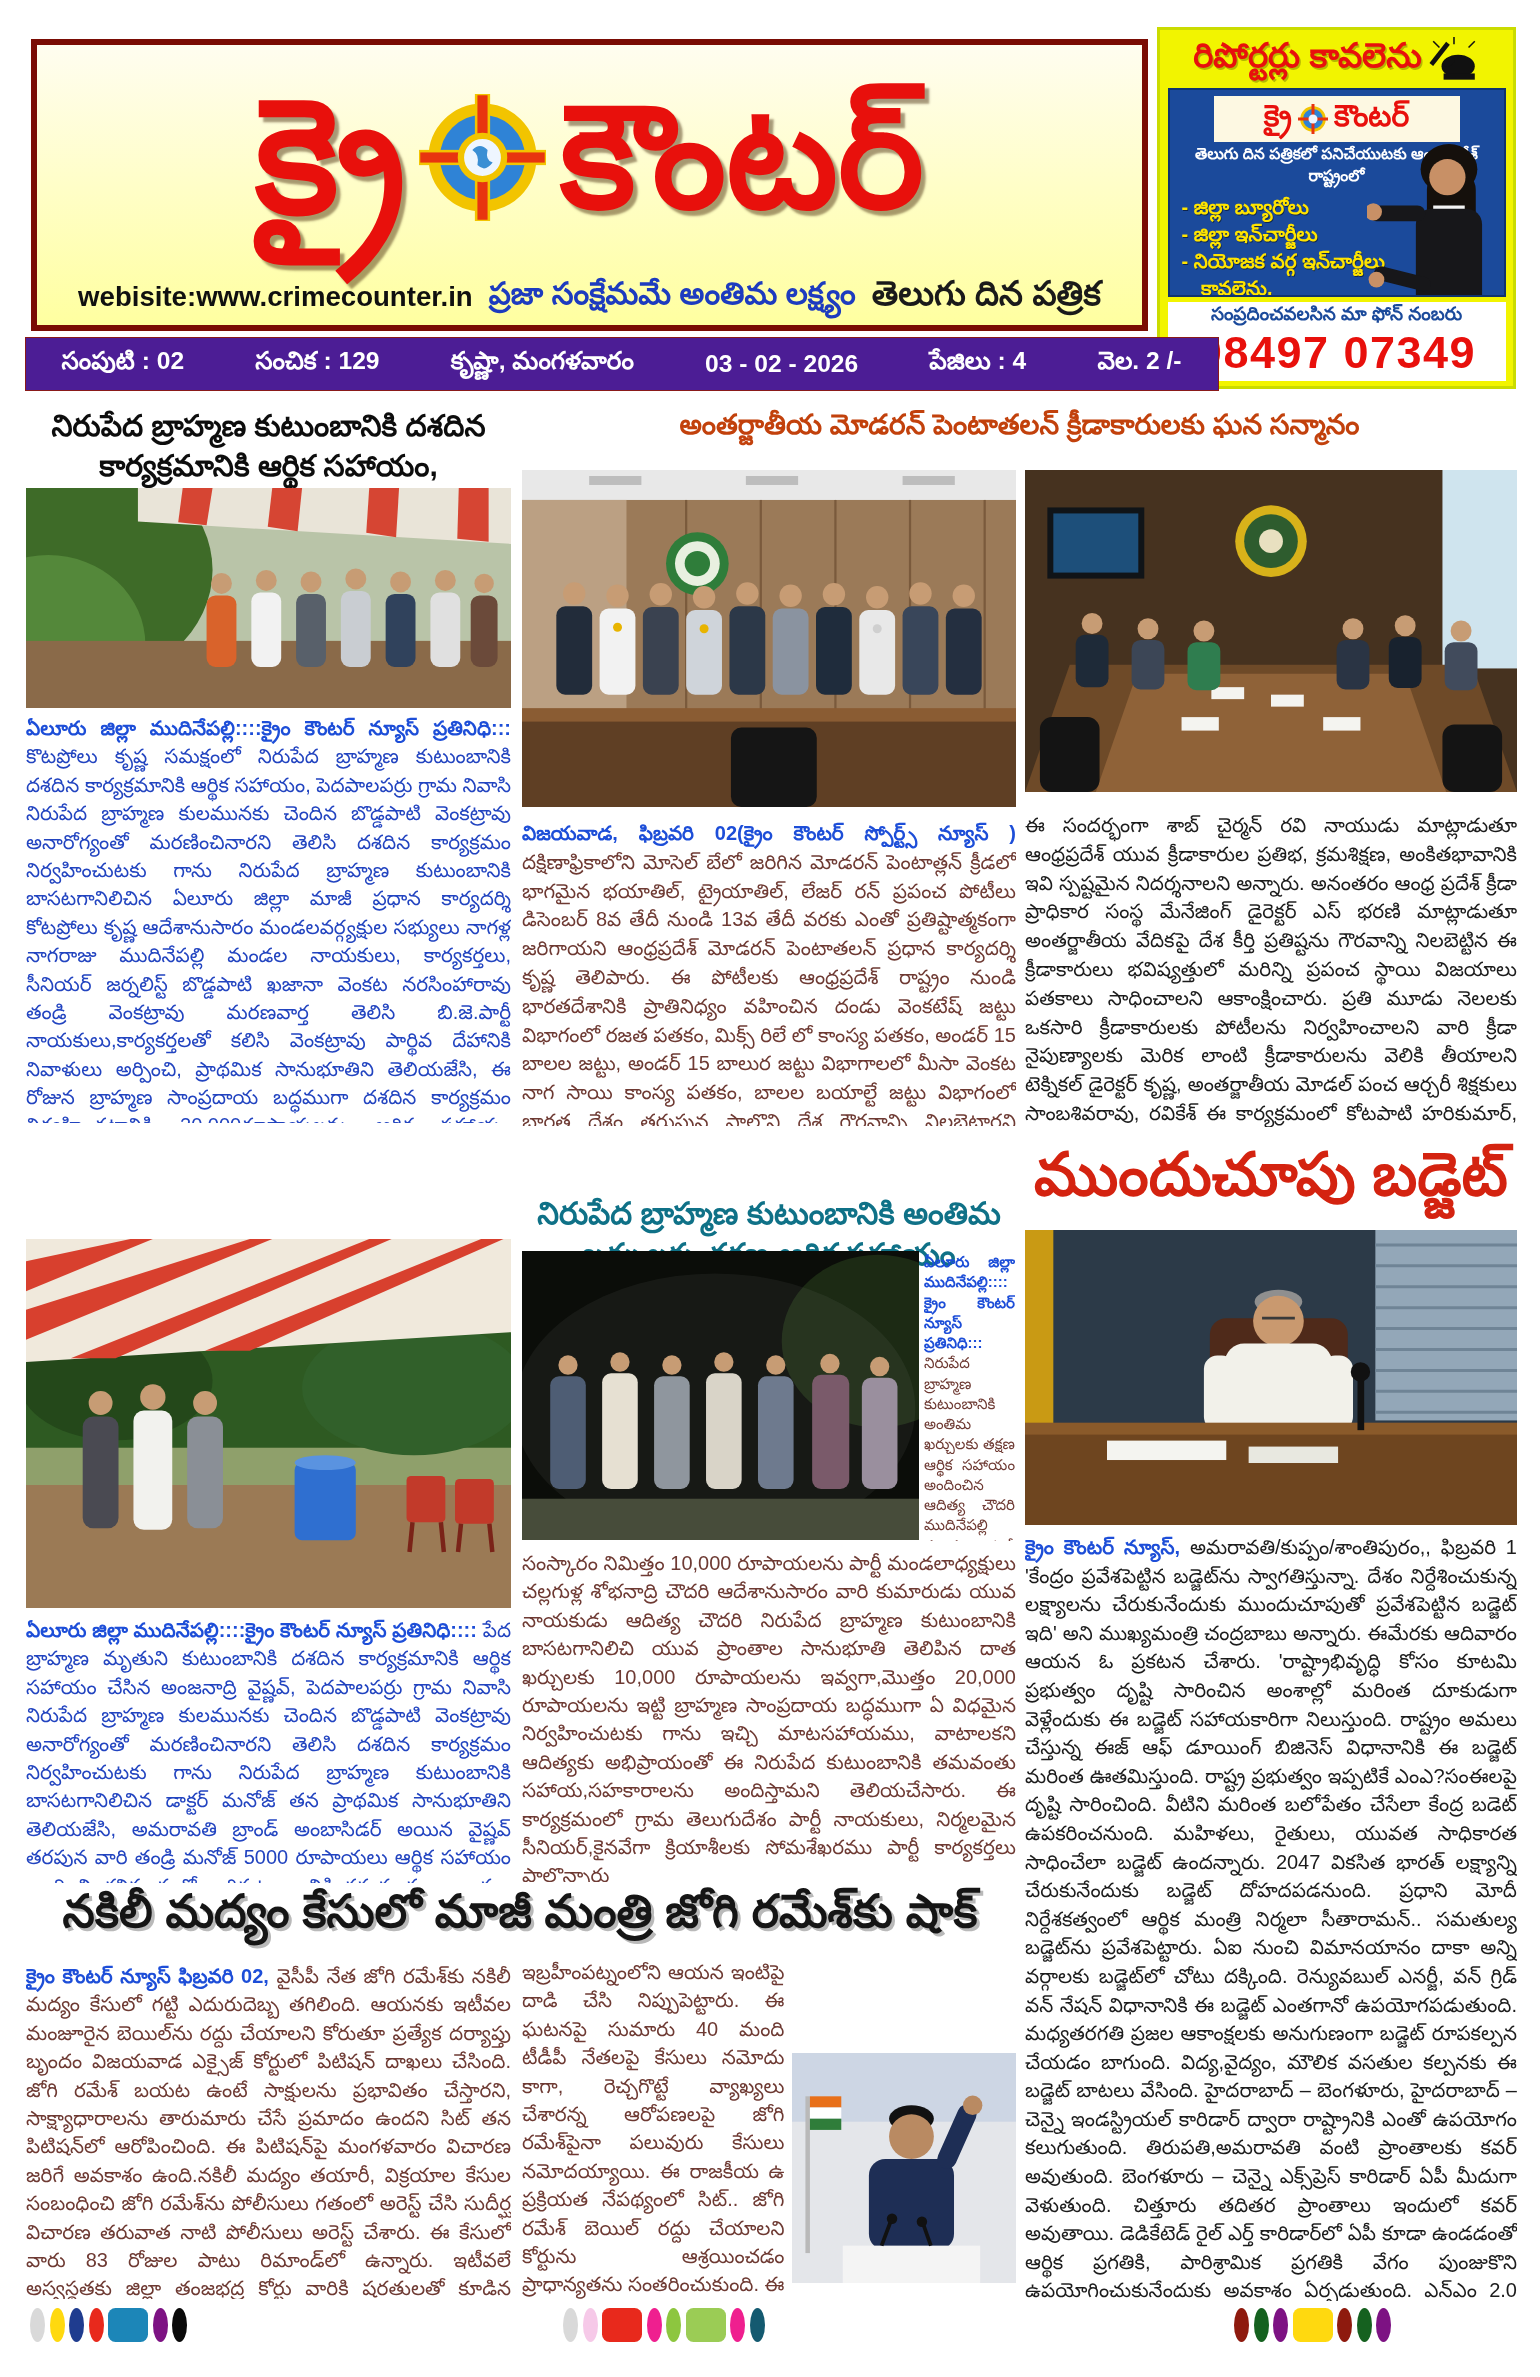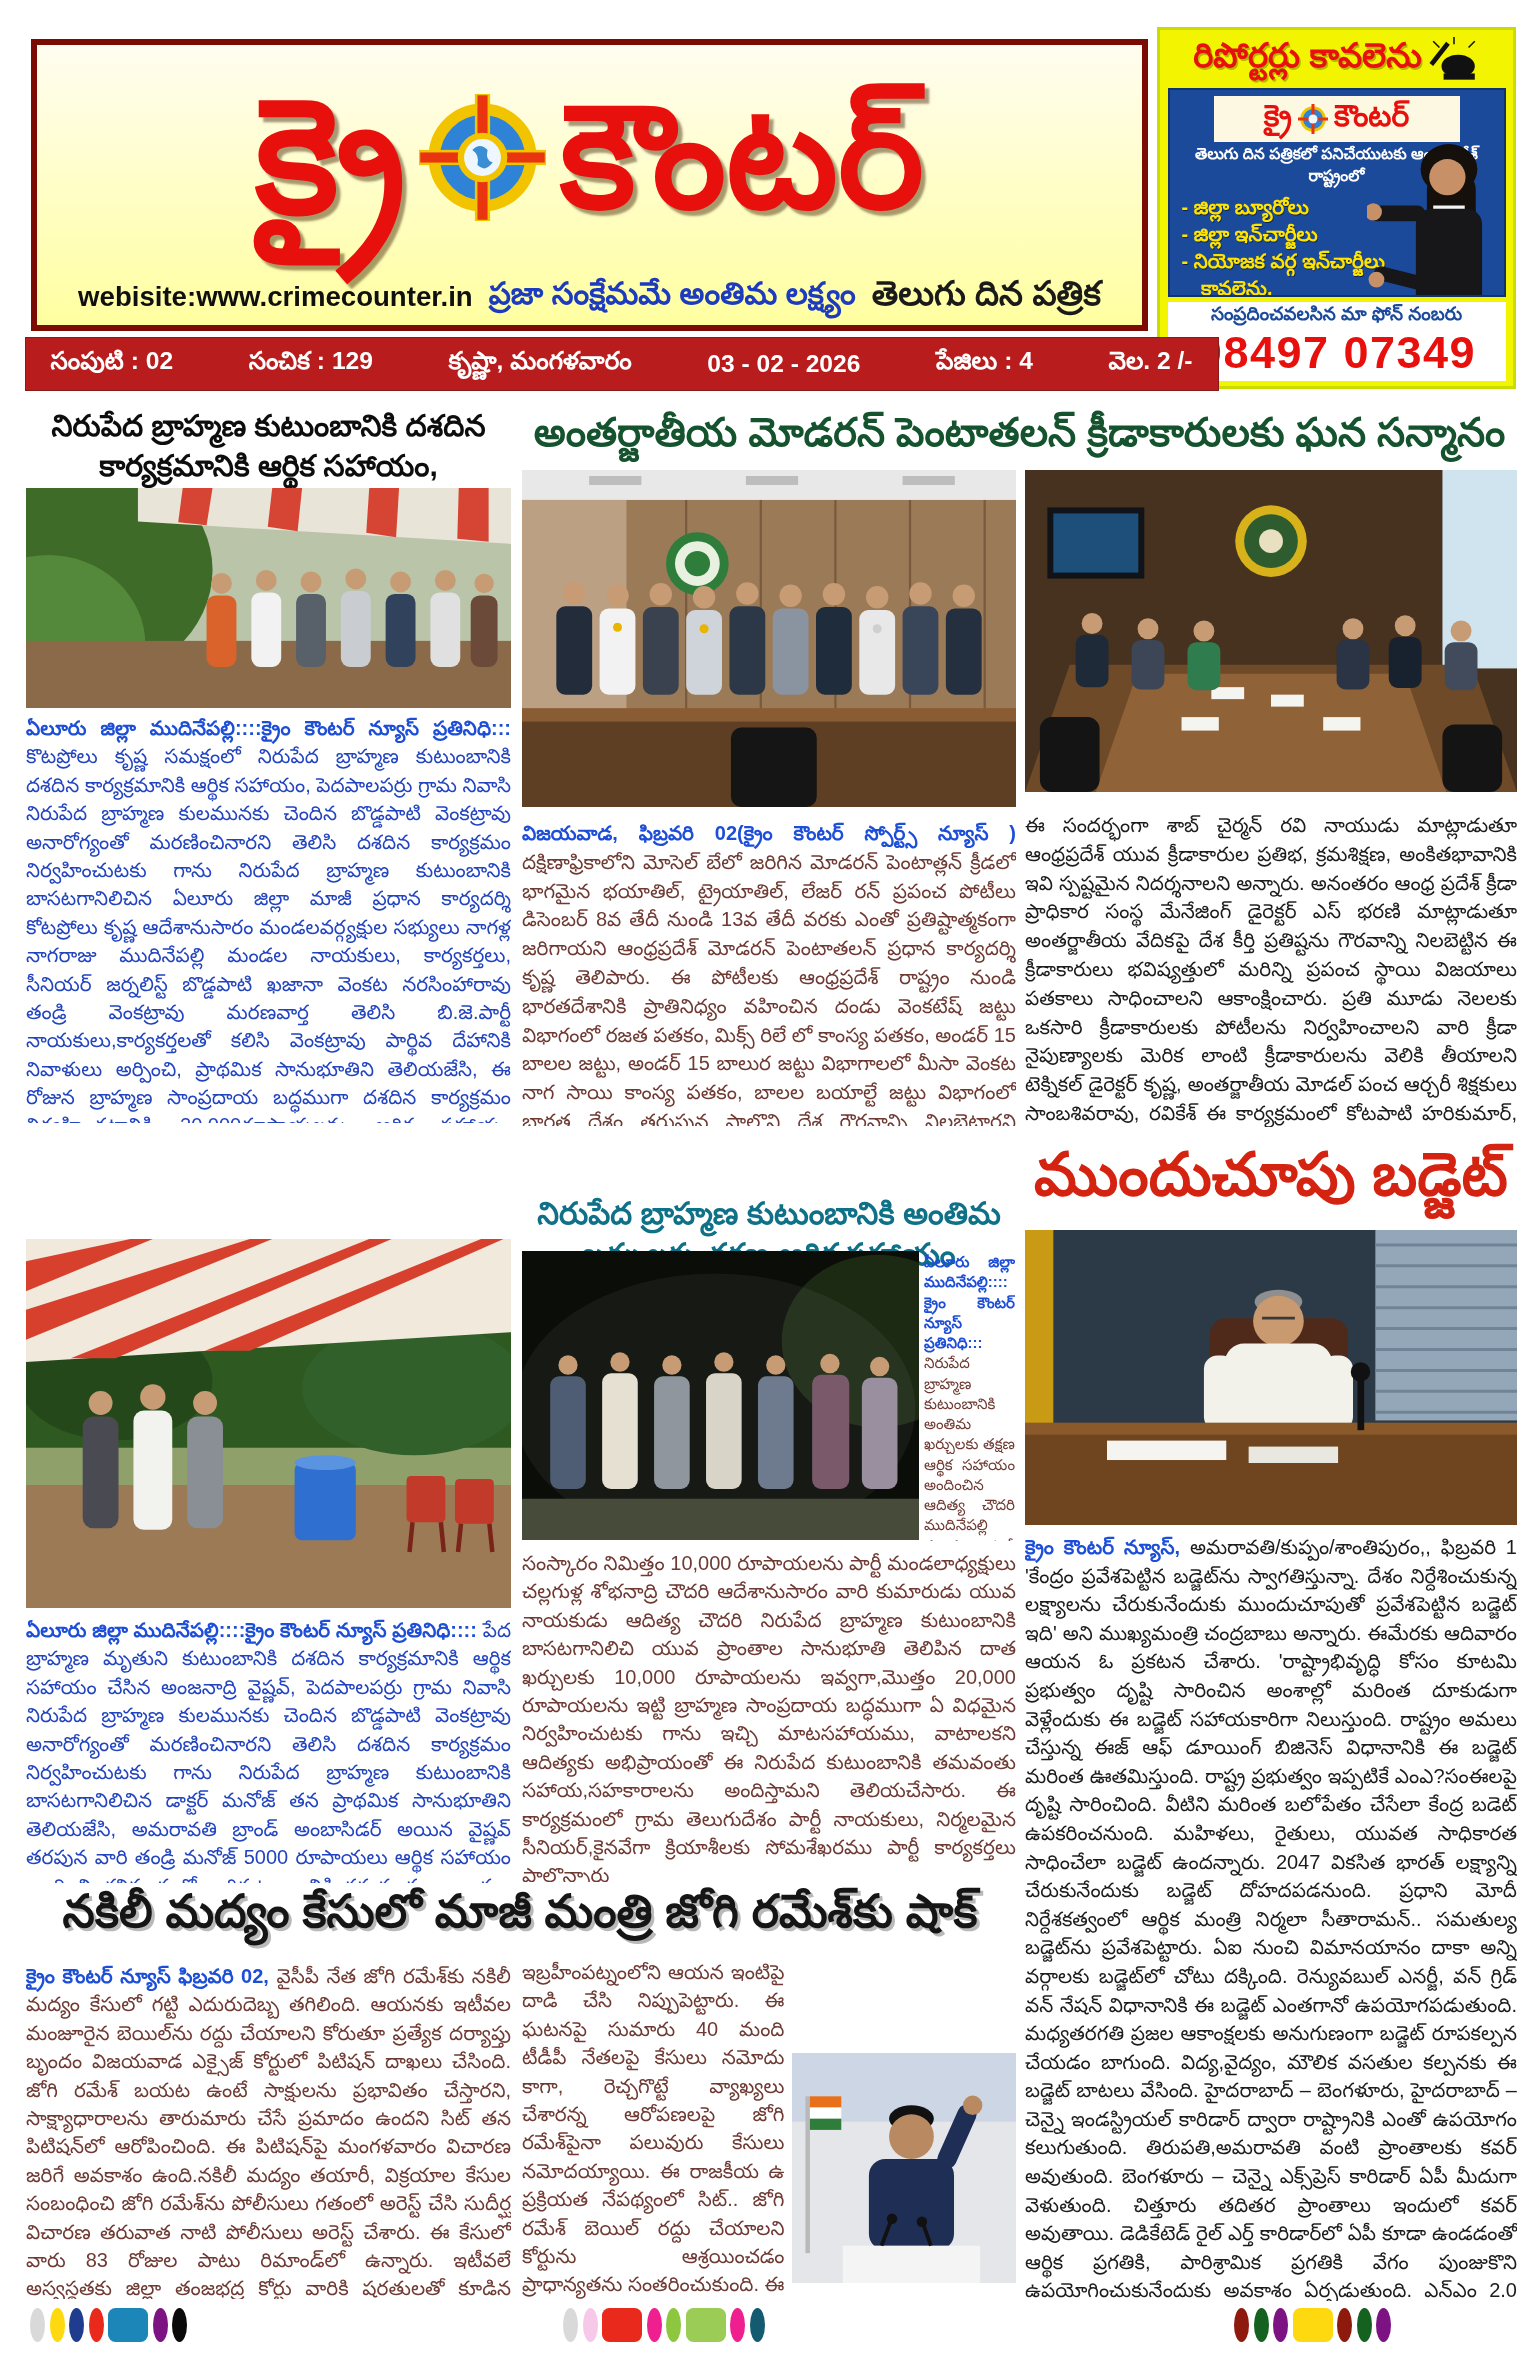--- a/index.html
+++ b/index.html
@@ -35,28 +35,28 @@
   .ad-list{margin:4.5px 0 0 12px;}
   .ad-li{color:#ffe400;font-weight:900;font-size:20px;line-height:1.35;
          text-shadow:0.7px 0.7px 0 rgba(0,0,0,.5);}
   .ad-li.last{margin-left:19.4px;}
   .ad-woman{position:absolute;right:3px;top:43px;width:134px;height:163px;}
   .ad-contact{background:#ffffff;margin:4.5px 7.5px 0 7.5px;text-align:center;padding:1.5px 0 4.5px 0;}
   .ad-contact-label{color:#1b4a9b;font-size:18.6px;font-weight:bold;}
   .ad-phone{color:#e8100c;font-size:45px;font-weight:900;line-height:1.05;letter-spacing:1.5px;}
 
   
-  .datebar{position:absolute;left:24.6px;top:337px;width:1194px;height:54px;background:#b91c1c;
+  .datebar{position:absolute;left:24.6px;top:337px;width:1194px;height:54px;background:#4c1d95;
            border:1.5px solid #8a1a1a;box-sizing:border-box;display:flex;align-items:center;
-           justify-content:space-between;padding:0 25px;color:#ffffff;font-weight:bold;font-size:24.6px;}
+           justify-content:space-between;padding:0 36px;color:#ffffff;font-weight:bold;font-size:24.6px;}
 
   
   .hl{position:absolute;text-align:center;font-weight:900;line-height:1.32;}
   .hl-l1{left:26px;top:406px;width:485px;font-size:30px;color:#0d0d0d;}
-  .hl-sports{left:522px;top:410px;width:995px;font-size:40px;color:#14532d;line-height:1.1;}
+  .hl-sports{left:522px;top:410px;width:995px;font-size:28px;color:#c2410c;line-height:1.1;}
   .hl-l2{left:26px;top:1133px;width:485px;font-size:31px;color:#d01410;}
   .hl-c2{left:522px;top:1150px;width:494px;font-size:31px;color:#0f7187;margin-top:44px;}
   .hl-budget{left:1025px;top:1142px;width:492px;font-size:60px;color:#d42310;line-height:1.1;}
   .hl-bottom{left:26px;top:1886px;width:988px;font-size:46px;color:#151515;
              text-shadow:3px 3px 0 #b9b9b9;line-height:1.1;}
 
   
   .txt{position:absolute;text-align:justify;overflow:hidden;}
   .dl{color:#1d4ed8;font-weight:bold;}
   .t-blue{color:#2244c0;}

